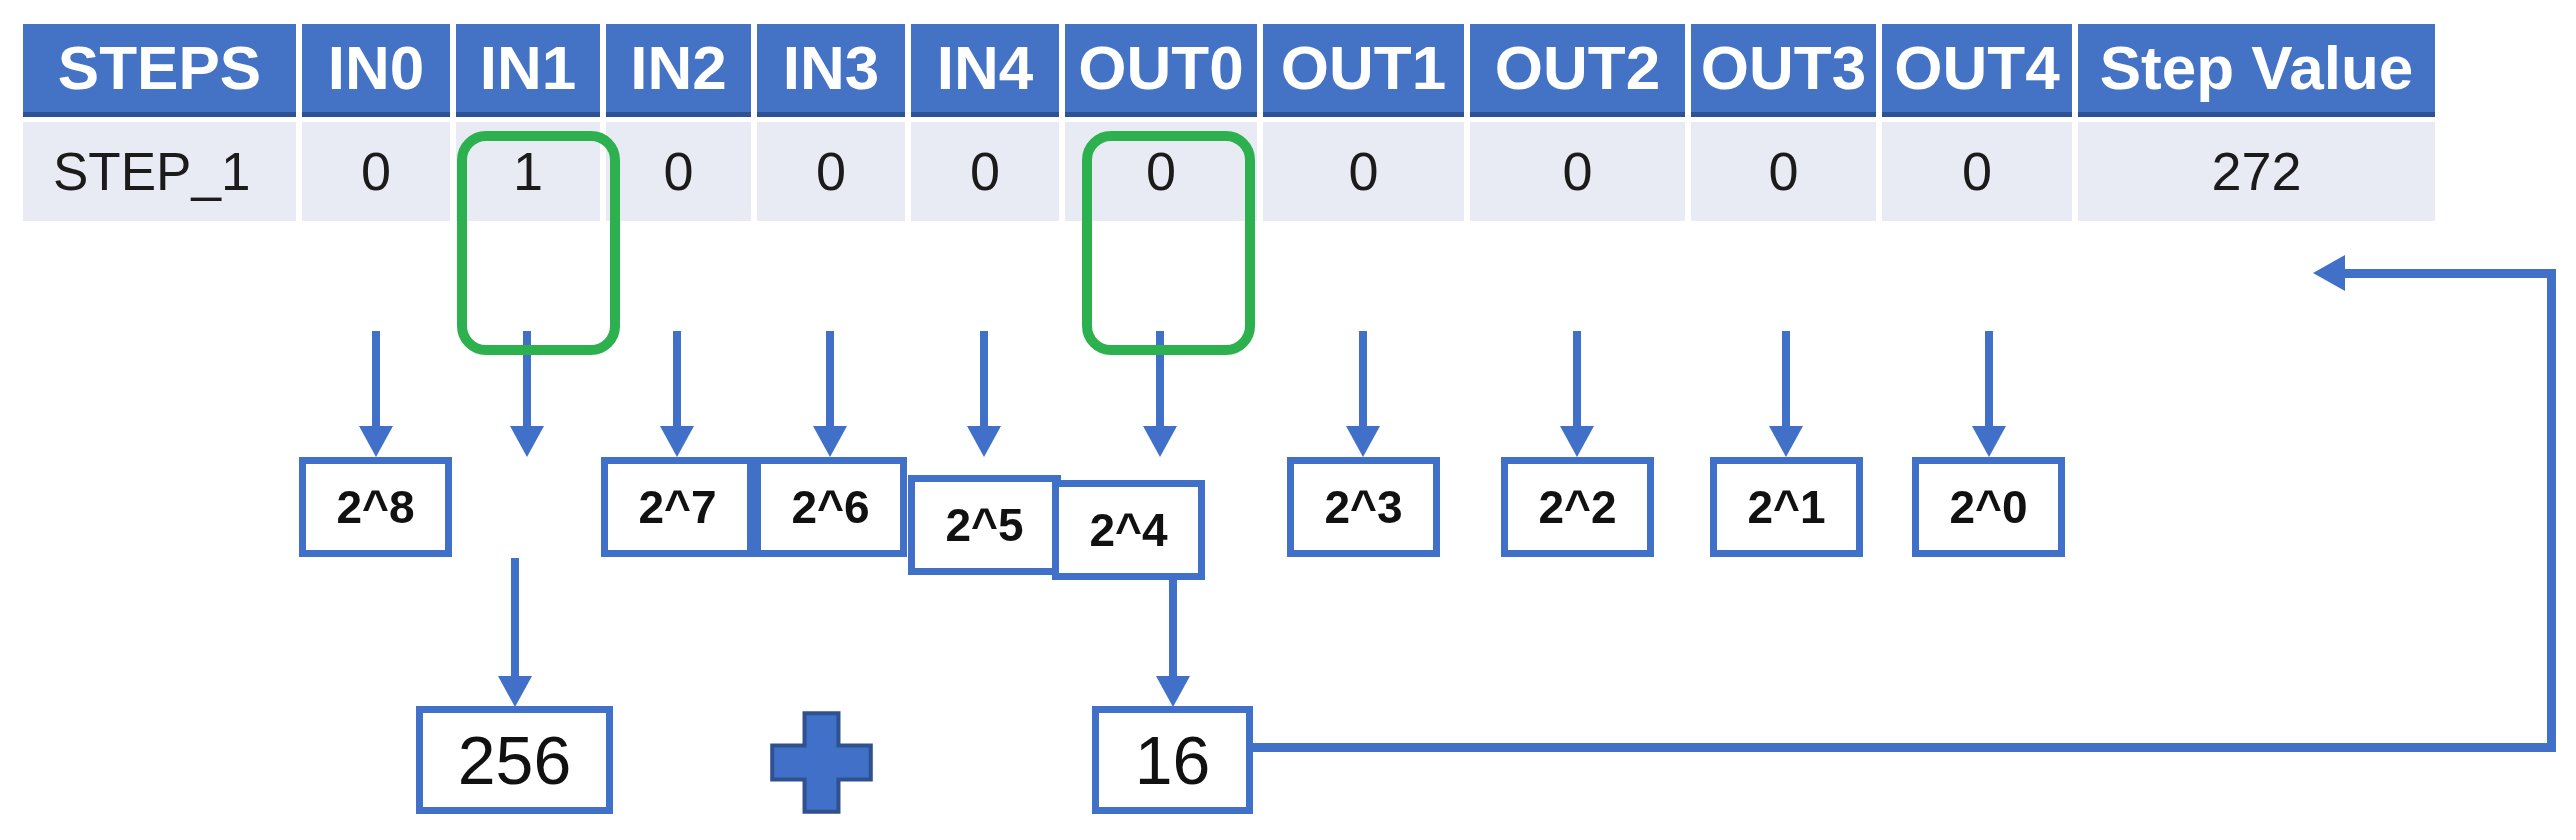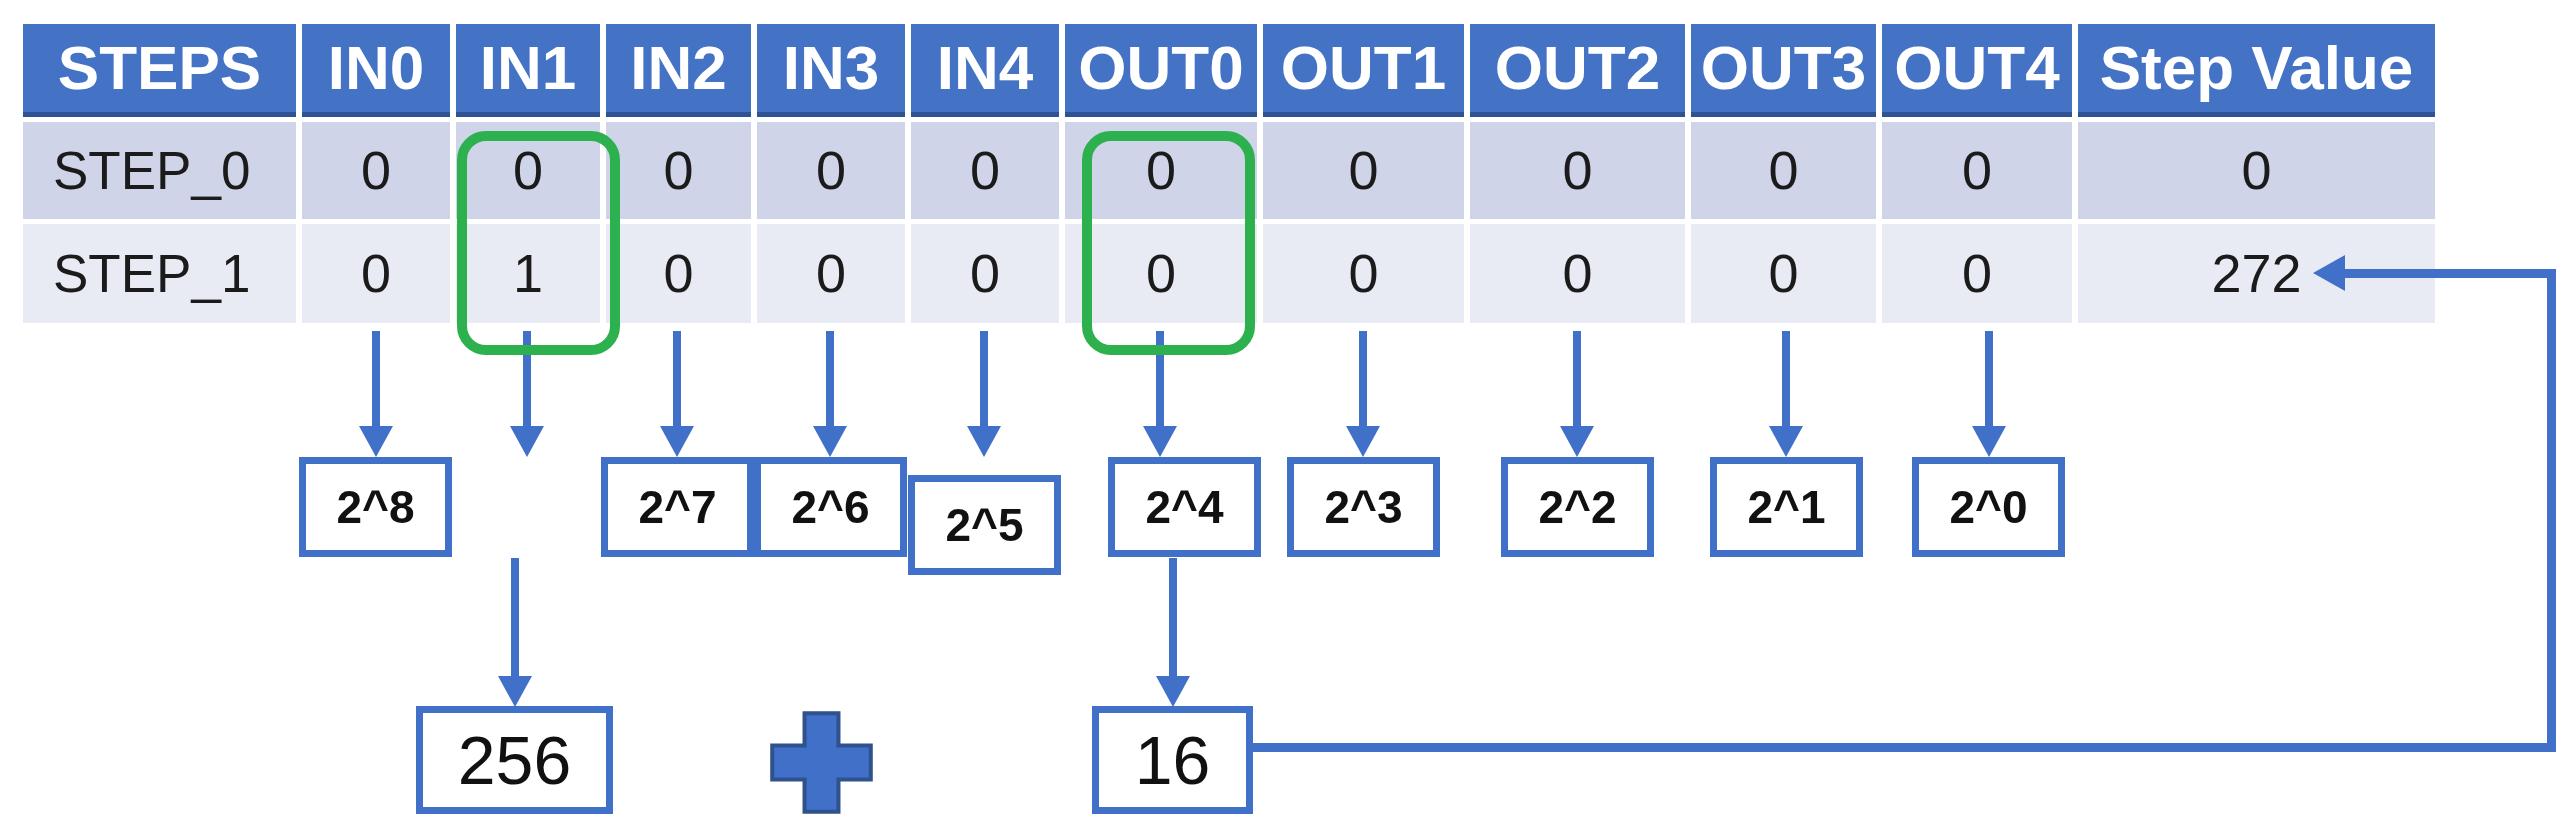--- a/index.html
+++ b/index.html
@@ -157,34 +157,20 @@
         <th>IN4</th>
         <th>OUT0</th>
         <th>OUT1</th>
         <th>OUT2</th>
         <th>OUT3</th>
         <th>OUT4</th>
         <th>Step Value</th>
       </tr>
     </thead>
     <tbody>
-      <tr class="row-even">
-        <td class="step-label">STEP_0</td>
-        <td>0</td>
-        <td>0</td>
-        <td>0</td>
-        <td>0</td>
-        <td>0</td>
-        <td>0</td>
-        <td>0</td>
-        <td>0</td>
-        <td>0</td>
-        <td>0</td>
-        <td>0</td>
-      </tr>
       <tr class="row-odd">
         <td class="step-label">STEP_1</td>
         <td>0</td>
         <td>1</td>
         <td>0</td>
         <td>0</td>
         <td>0</td>
         <td>0</td>
         <td>0</td>
         <td>0</td>
@@ -244,21 +230,21 @@
     </div>
   <div class="wbox" style="left:601px;">
       <span>2^7</span>
     </div>
   <div class="wbox" style="left:754px;">
       <span>2^6</span>
     </div>
   <div class="wbox" style="left:908px;margin-top:18px;">
       <span>2^5</span>
     </div>
-  <div class="wbox" style="left:1108px;">
+  <div class="wbox" style="left:1052px;margin-top:23px;">
       <span>2^4</span>
     </div>
   <div class="wbox" style="left:1287px;">
       <span>2^3</span>
     </div>
   <div class="wbox" style="left:1501px;">
       <span>2^2</span>
     </div>
   <div class="wbox" style="left:1710px;">
       <span>2^1</span>

